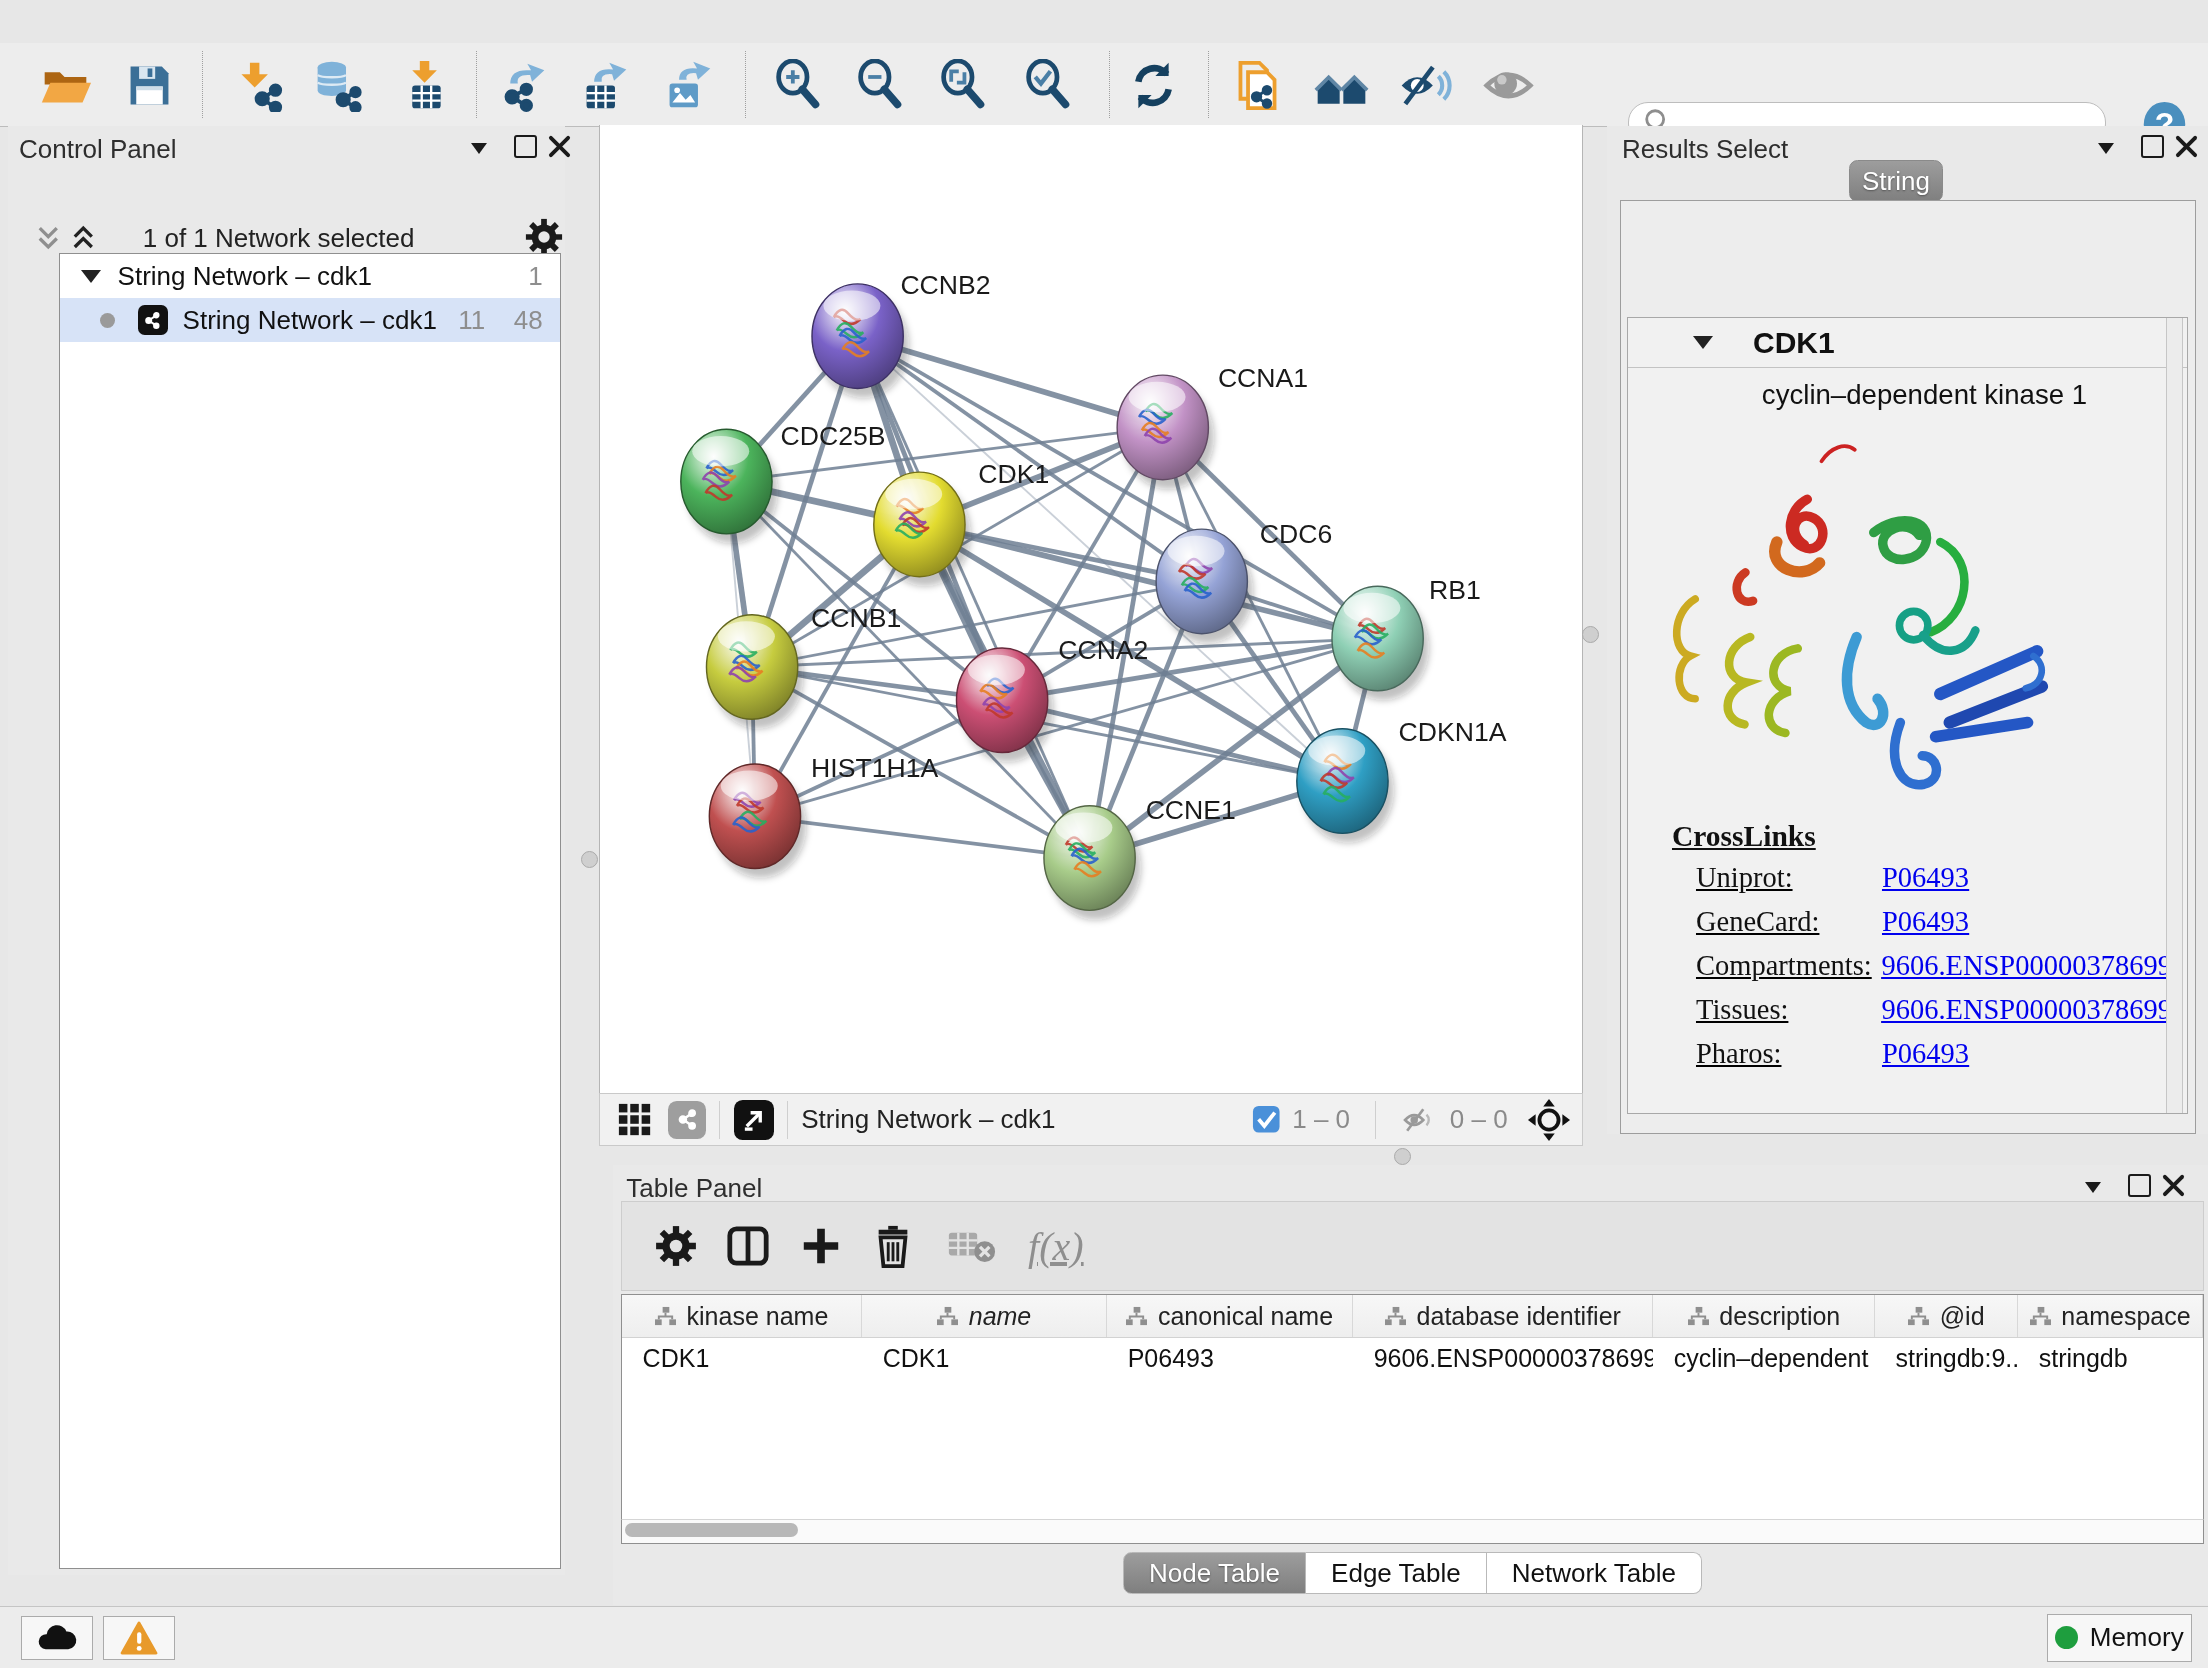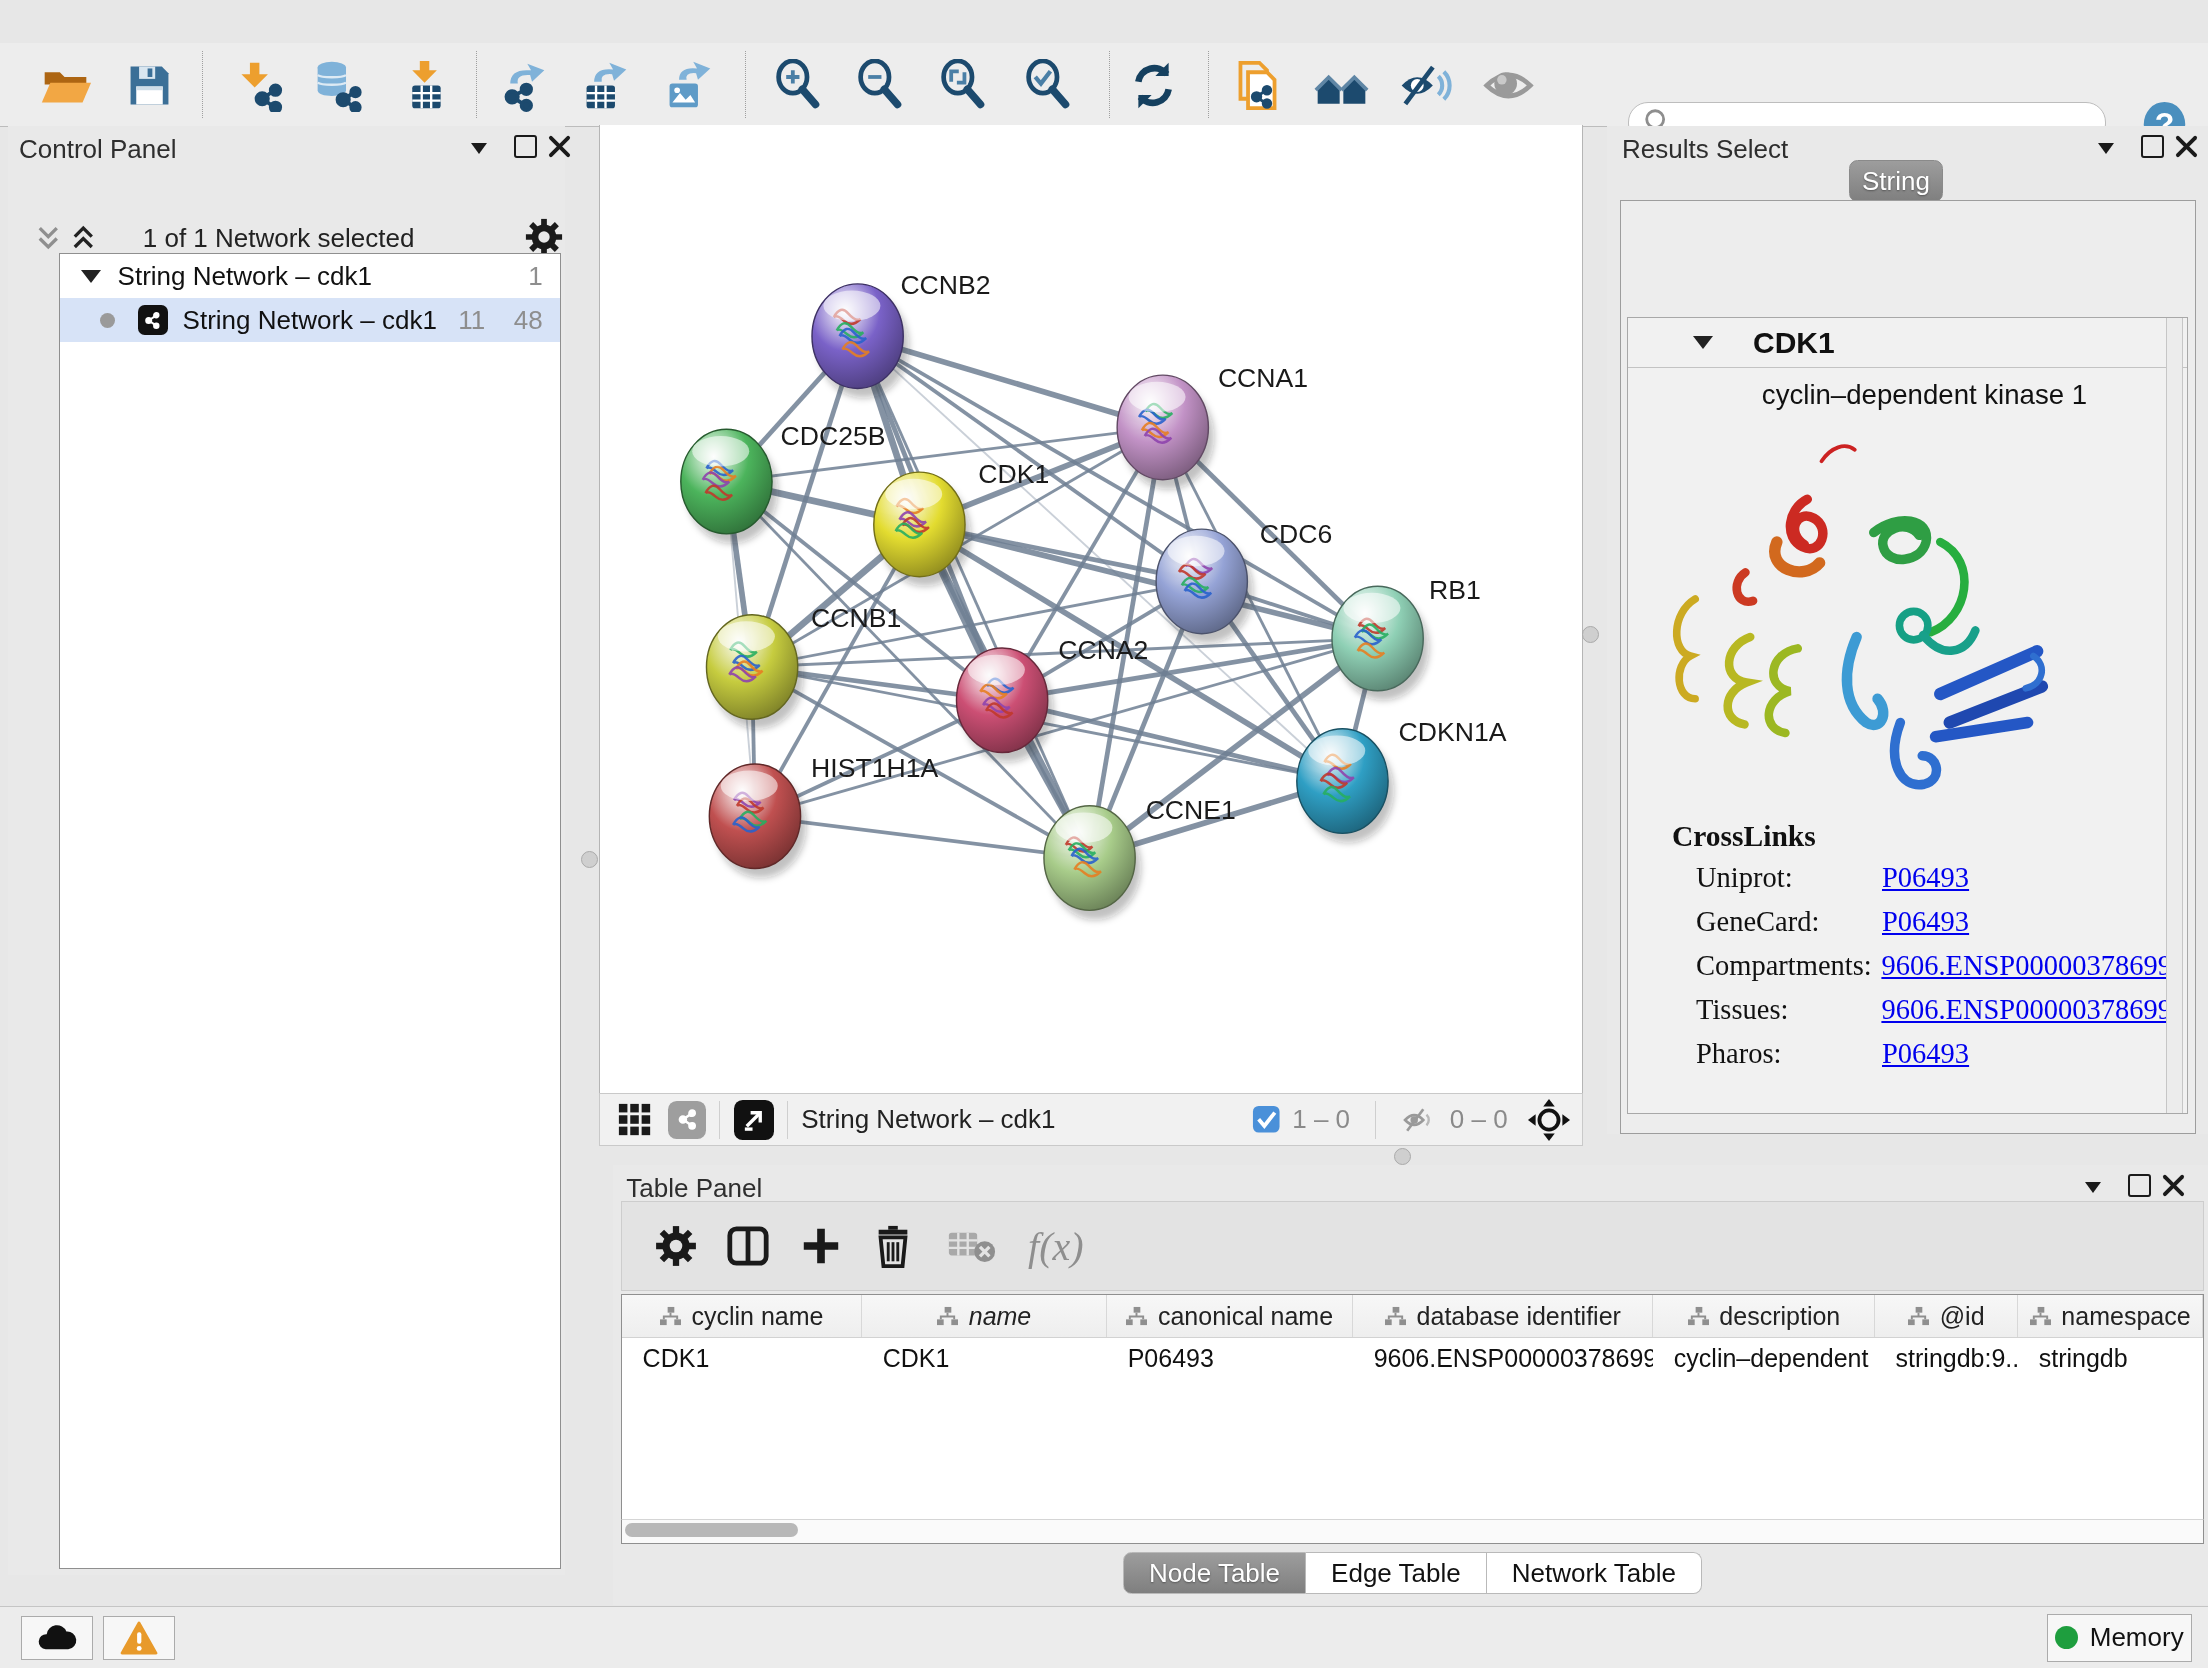--- a/index.html
+++ b/index.html
@@ -38,21 +38,21 @@
   #net-title{font-size:26px;color:#222;}
   .nb-cnt{font-size:26px;color:#8a8a8a;}
   
   #results-panel{left:1607px;top:126px;width:601px;height:1008px;background:#e9e9e9;}
   #rp-box{left:13.3px;top:74px;width:574px;height:932px;border:1.9px solid #9d9d9d;background:#ededed;}
   .btn{background:#fff;border:1px solid #b9b9b9;border-radius:8.6px;font-size:27.6px;color:#111;display:flex;align-items:center;justify-content:center;}
   #cdk-box{left:5.7px;top:116px;width:559px;height:795px;border:1.9px solid #a8a8a8;background:#f1f1f1;}
   #cdk-head{height:49px;border-bottom:1.9px solid #c3c3c3;display:flex;align-items:center;}
   #gene-name{font-weight:bold;font-size:30px;color:#111;}
   #gene-desc{font-size:27.6px;color:#111;text-align:center;}
-  .serif{font-family:"Liberation Serif","DejaVu Serif",serif;}
+  .serif{font-family:"Liberation Serif","DejaVu Serif",serif;text-decoration:underline;}
   #xlinks .xl-row{height:44px;display:flex;}
   #xlinks .xl-label{width:186px;font-size:28.5px;color:#111;}
   #xlinks a{font-size:28.5px;color:#0000EE;text-decoration:underline;}
   #rp-scroll{position:absolute;right:3.8px;top:0;width:15px;height:100%;background:#ececec;border-left:1px solid #c6c6c6;border-right:1px solid #c6c6c6;}
   
   #table-panel{left:613px;top:1165px;width:1596px;height:440px;background:#e9e9e9;}
   #tp-toolbar{left:7.6px;top:36px;width:1581px;height:88px;background:#e3e3e3;border:1px solid #cdcdcd;display:flex;align-items:center;}
   #tp-table{left:7.6px;top:129px;width:1581px;height:224px;background:#fff;border:1.9px solid #8f8f8f;overflow:hidden;}
   .th-row{display:flex;height:42px;background:linear-gradient(#f7f7f7,#eeeeee);border-bottom:1.9px solid #d2d2d2;}
   .th{display:flex;align-items:center;justify-content:center;font-size:25px;color:#222;border-right:1px solid #d8d8d8;box-sizing:border-box;gap:9.5px;overflow:hidden;white-space:nowrap;}
@@ -717,21 +717,21 @@
       <div class="th-row" id="tp-head">
           <div class="th" style="width: 247px;">
             <svg width="23" height="21" viewBox="0 0 24 22">
               <g fill="#8f8f8f">
                 <rect x="9" y="1" width="7" height="6"></rect>
                 <rect x="1" y="14" width="7" height="6"></rect>
                 <rect x="16" y="14" width="7" height="6"></rect>
               </g>
               <path d="M12 7v4M5 14v-3h14v3" stroke="#8f8f8f" stroke-width="2" fill="none"></path>
             </svg>
-            <span>cyclin name</span>
+            <span>kinase name</span>
           </div>
           <div class="th" style="width: 252px; font-style: italic;">
             <svg width="23" height="21" viewBox="0 0 24 22">
               <g fill="#8f8f8f">
                 <rect x="9" y="1" width="7" height="6"></rect>
                 <rect x="1" y="14" width="7" height="6"></rect>
                 <rect x="16" y="14" width="7" height="6"></rect>
               </g>
               <path d="M12 7v4M5 14v-3h14v3" stroke="#8f8f8f" stroke-width="2" fill="none"></path>
             </svg>

